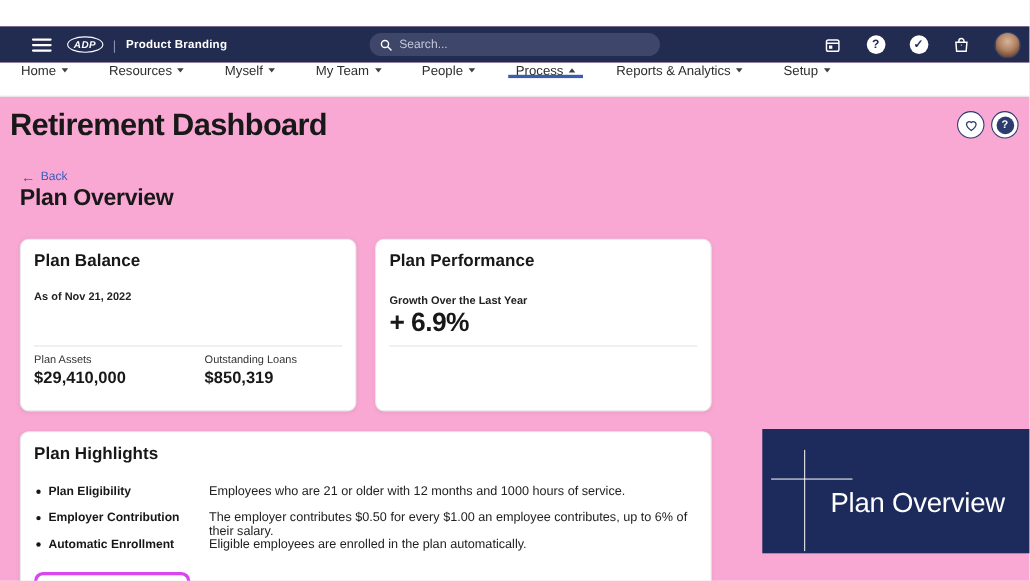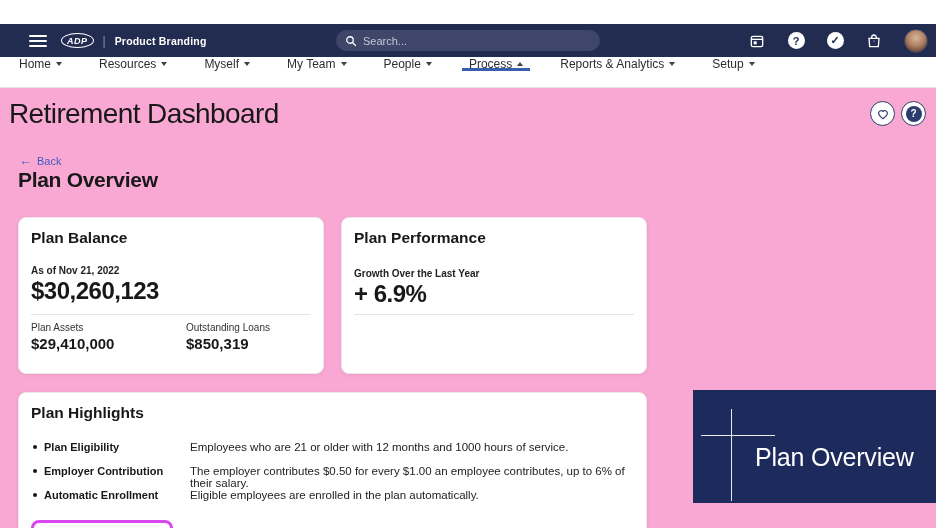--- a/index.html
+++ b/index.html
@@ -39,21 +39,21 @@
     border-bottom:1px solid #e3e3e3; display:flex; align-items:flex-start; padding-left:14px; gap:27px; }
   .nav-item { display:flex; align-items:center; gap:5px; font-size:12px; color:#2d2d2d;
     cursor:pointer; padding:0 5px; position:relative; white-space:nowrap; }
   .caret { width:0; height:0; border-left:3.5px solid transparent; border-right:3.5px solid transparent;
     border-top:4.5px solid #3f3f3f; display:inline-block; }
   .caret.up { border-top:none; border-bottom:4.5px solid #3f3f3f; }
   .nav-item.active::after { content:""; position:absolute; left:-2px; right:-2px; bottom:0;
     height:3px; background:#3a5dad; }
 
   
-  .page-title { position:absolute; left:9px; top:74px; font-size:28px; font-weight:normal;
+  .page-title { position:absolute; left:9px; top:74px; font-size:28px; font-weight:bold;
     color:#181818; letter-spacing:-0.6px; }
   .title-actions { position:absolute; right:10px; top:77px; display:flex; gap:6px; }
   .circle-btn { width:25px; height:25px; border-radius:50%; border:1px solid #2c3c6e;
     background:#fff; display:flex; align-items:center; justify-content:center; cursor:pointer; }
   .circle-btn .inner-q { width:16px; height:16px; border-radius:50%; background:#2c3c6e; color:#fff;
     font-size:10px; font-weight:bold; display:flex; align-items:center; justify-content:center; }
 
   
   .back-link { position:absolute; left:19px; top:130px; font-size:11px; color:#3d5cbc;
     display:flex; align-items:center; gap:5px; cursor:pointer; }
@@ -197,21 +197,20 @@
 
   <div class="back-link">
     <span class="back-arrow">←</span>
     <span>Back</span>
   </div>
   <div class="section-title">Plan Overview</div>
 
   <div class="card card-balance">
     <div class="card-title">Plan Balance</div>
     <div class="small-label as-of">As of Nov 21, 2022</div>
-    <div class="big-amount amount-pos">$30,260,123</div>
     <div class="card-divider"></div>
     <div class="stat stat-0">
       <div class="small-label">Plan Assets</div>
       <div class="stat-value">$29,410,000</div>
     </div>
     <div class="stat stat-1">
       <div class="small-label">Outstanding Loans</div>
       <div class="stat-value">$850,319</div>
     </div>
   </div>

